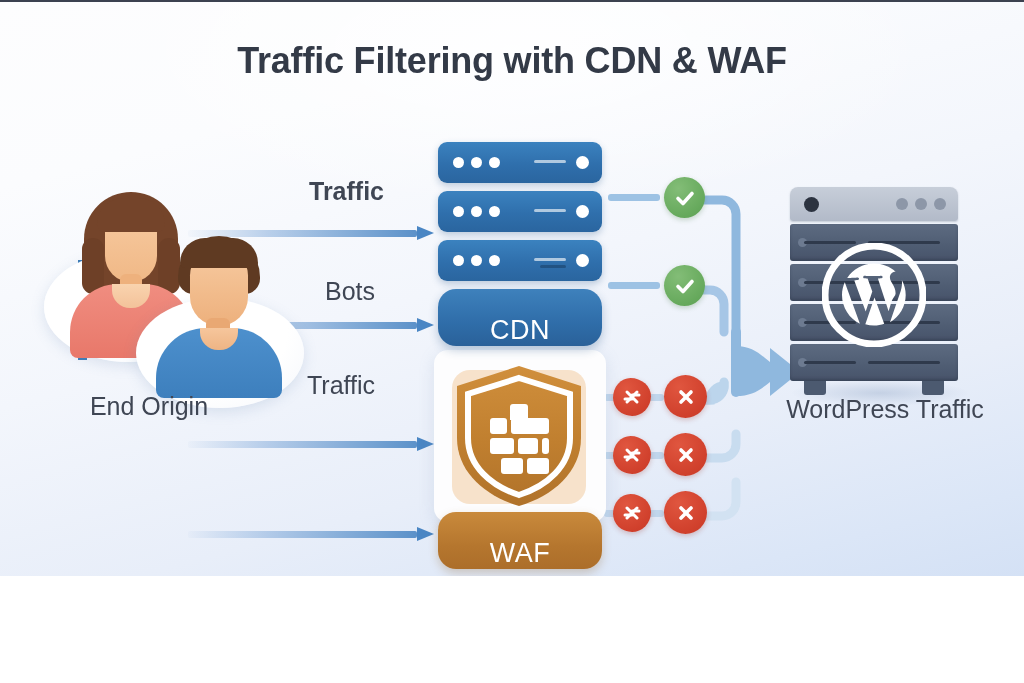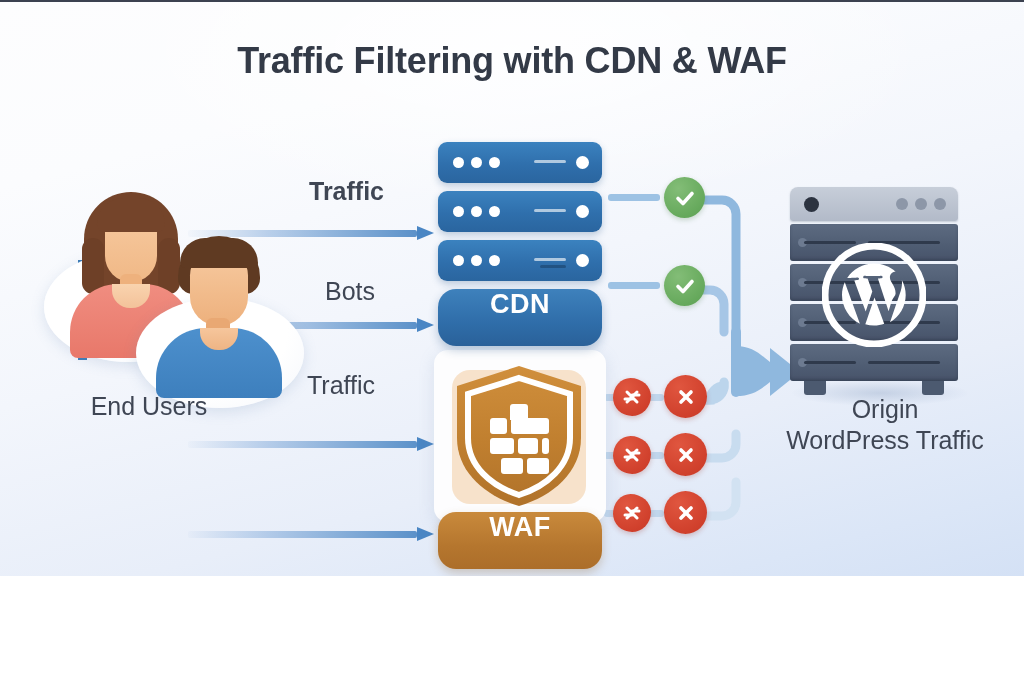--- a/index.html
+++ b/index.html
@@ -71,22 +71,22 @@
     box-shadow:0 3px 7px rgba(40,85,135,.28);
   }
   .server-bar .dots{position:absolute;left:15px;top:15px;display:flex;gap:7px;}
   .server-bar .dots i{width:11px;height:11px;border-radius:50%;background:#fff;display:block;}
   .server-bar .rline{position:absolute;right:36px;top:18px;width:32px;height:3px;background:rgba(255,255,255,.62);border-radius:2px;}
   .server-bar .rline2{position:absolute;right:36px;top:25px;width:26px;height:3px;background:rgba(20,50,85,.45);border-radius:2px;}
   .server-bar .rdot{position:absolute;right:13px;top:14px;width:13px;height:13px;border-radius:50%;background:#fff;}
 
   .pill{
     position:relative;width:164px;height:57px;border-radius:18px;
-    display:flex;align-items:flex-start;justify-content:center;
-    color:#fff;font-size:27px;font-weight:bold;letter-spacing:.5px;
+    display:flex;align-items:flex-end;justify-content:center;
+    color:#fff;font-size:27px;font-weight:normal;letter-spacing:.5px;
   }
   #cdn-pill{background:linear-gradient(180deg,#3e81bc 0%,#2f6da9 60%,#2a6199 100%);
     box-shadow:0 4px 10px rgba(40,85,135,.30);margin-top:4px;}
   #waf-pill{background:linear-gradient(180deg,#c98a3c 0%,#b5762e 60%,#ac6e2a 100%);
     box-shadow:0 4px 10px rgba(140,95,35,.28);}
 
   
   .stub{position:absolute;left:78px;width:9px;background:#3b7cb8;z-index:4;}
 
   
@@ -185,21 +185,21 @@
     <div class="person" style="left:112px;top:56px;width:126px;height:162px;">
       <div class="hair" style="left:22px;top:0px;width:82px;height:58px;border-radius:42px 42px 16px 16px;background:#5f3a22;"></div>
       <div class="face" style="left:34px;top:14px;width:58px;height:76px;border-radius:26px 26px 30px 30px;background:linear-gradient(180deg,#f7caa0 0%,#edb07c 100%);"></div>
       <div class="hair" style="left:24px;top:2px;width:78px;height:30px;border-radius:40px 40px 8px 8px;background:#5f3a22;"></div>
       <div class="face" style="left:50px;top:82px;width:24px;height:22px;background:#e9a873;border-radius:6px;"></div>
       <div class="body" style="left:0px;top:92px;width:126px;height:70px;border-radius:50px 50px 8px 8px;background:linear-gradient(180deg,#4d90cd 0%,#3d7fbd 100%);"></div>
       <div class="body" style="left:44px;top:92px;width:38px;height:22px;background:linear-gradient(180deg,#f6c69c,#eeb484);border-radius:0 0 18px 18px;"></div>
     </div>
   </div>
 
-  <div class="abs" id="user-label">End Users</div>
+  <div class="abs" id="user-label">End Origin</div>
 
   <div class="abs in-label" style="left:309px;top:175px;font-weight:bold;">Traffic</div>
   <div class="abs in-arrow" style="left:188px;top:224px;width:246px;">
     <div class="shaft" style="width:229px;"></div>
       <div class="head" style="left:229px;"></div>
   </div>
 
   <div class="abs in-label" style="left:325px;top:275px;">Bots</div>
   <div class="abs in-arrow" style="left:188px;top:316px;width:246px;">
     <div class="shaft" style="width:229px;"></div>
@@ -419,17 +419,16 @@
     <svg id="wp-logo" width="104" height="104" viewBox="0 0 104 104">
       <circle cx="52" cy="52" r="49" fill="none" stroke="#ffffff" stroke-width="7"></circle>
       <path d="M20 52 c0 12.6 7.3 23.5 17.9 28.7 L22.8 39.3 C21 43.2 20 47.5 20 52 Z
                M73.6 50.4 c0 -3.9 -1.4 -6.6 -2.6 -8.7 -1.6 -2.6 -3.1 -4.8 -3.1 -7.4 0 -2.9 2.2 -5.6 5.3 -5.6 0.1 0 0.3 0 0.4 0 C67.9 23.5 60.4 20.5 52 20.5 c-11.2 0 -21 5.7 -26.8 14.4 0.8 0 1.5 0 2.1 0 3.3 0 8.4 -0.4 8.4 -0.4 1.7 -0.1 1.9 2.4 0.2 2.6 0 0 -1.7 0.2 -3.6 0.3 L43.7 68.4 l6.6 -19.9 -4.7 -12.9 c-1.6 -0.1 -3.2 -0.3 -3.2 -0.3 -1.7 -0.1 -1.5 -2.7 0.2 -2.6 0 0 5.2 0.4 8.3 0.4 3.3 0 8.4 -0.4 8.4 -0.4 1.7 -0.1 1.9 2.4 0.2 2.6 0 0 -1.7 0.2 -3.6 0.3 L66.6 68.2 l3.1 -10.2 C71 54.6 73.6 52.6 73.6 50.4 Z
                M52.5 54.6 L43.3 81.3 c2.8 0.8 5.7 1.3 8.7 1.3 3.6 0 7.1 -0.6 10.3 -1.8 -0.1 -0.1 -0.2 -0.3 -0.2 -0.4 Z
                M79.8 36.5 c0.1 1 0.2 2.1 0.2 3.3 0 3.2 -0.6 6.9 -2.4 11.4 L68 79.2 C77.4 73.7 83.7 63.6 83.7 52 c0 -5.5 -1.4 -10.6 -3.9 -15.1 Z" fill="#ffffff"></path>
     </svg>
   </div>
 
   <div class="abs" id="origin-label">
-    <div class="l1">Origin</div>
     <div class="l2">WordPress Traffic</div>
   </div>
 
 </div>
 
 </body></html>

